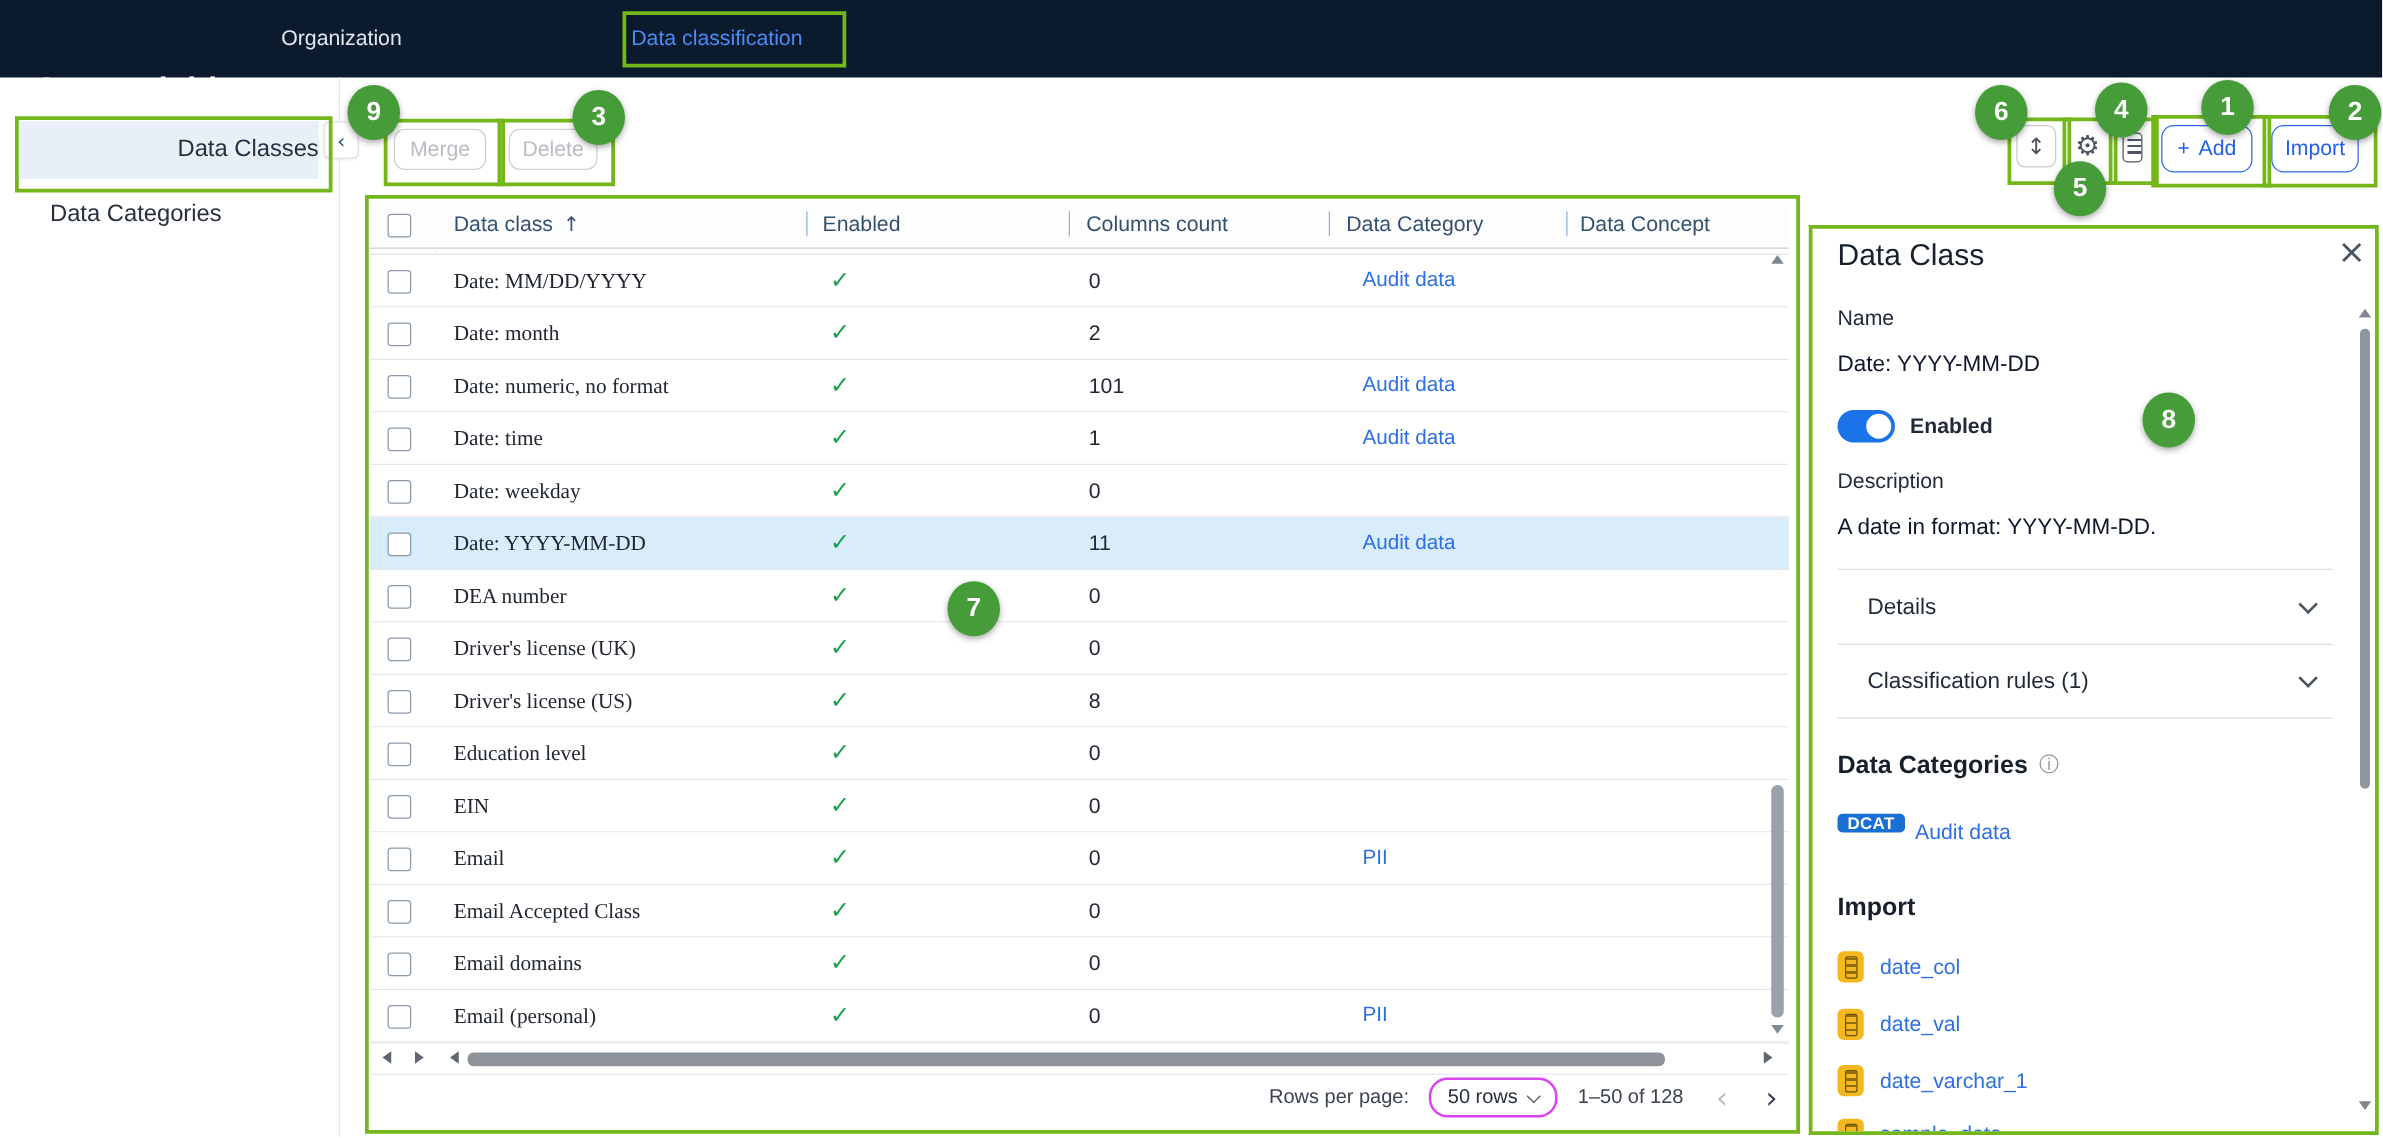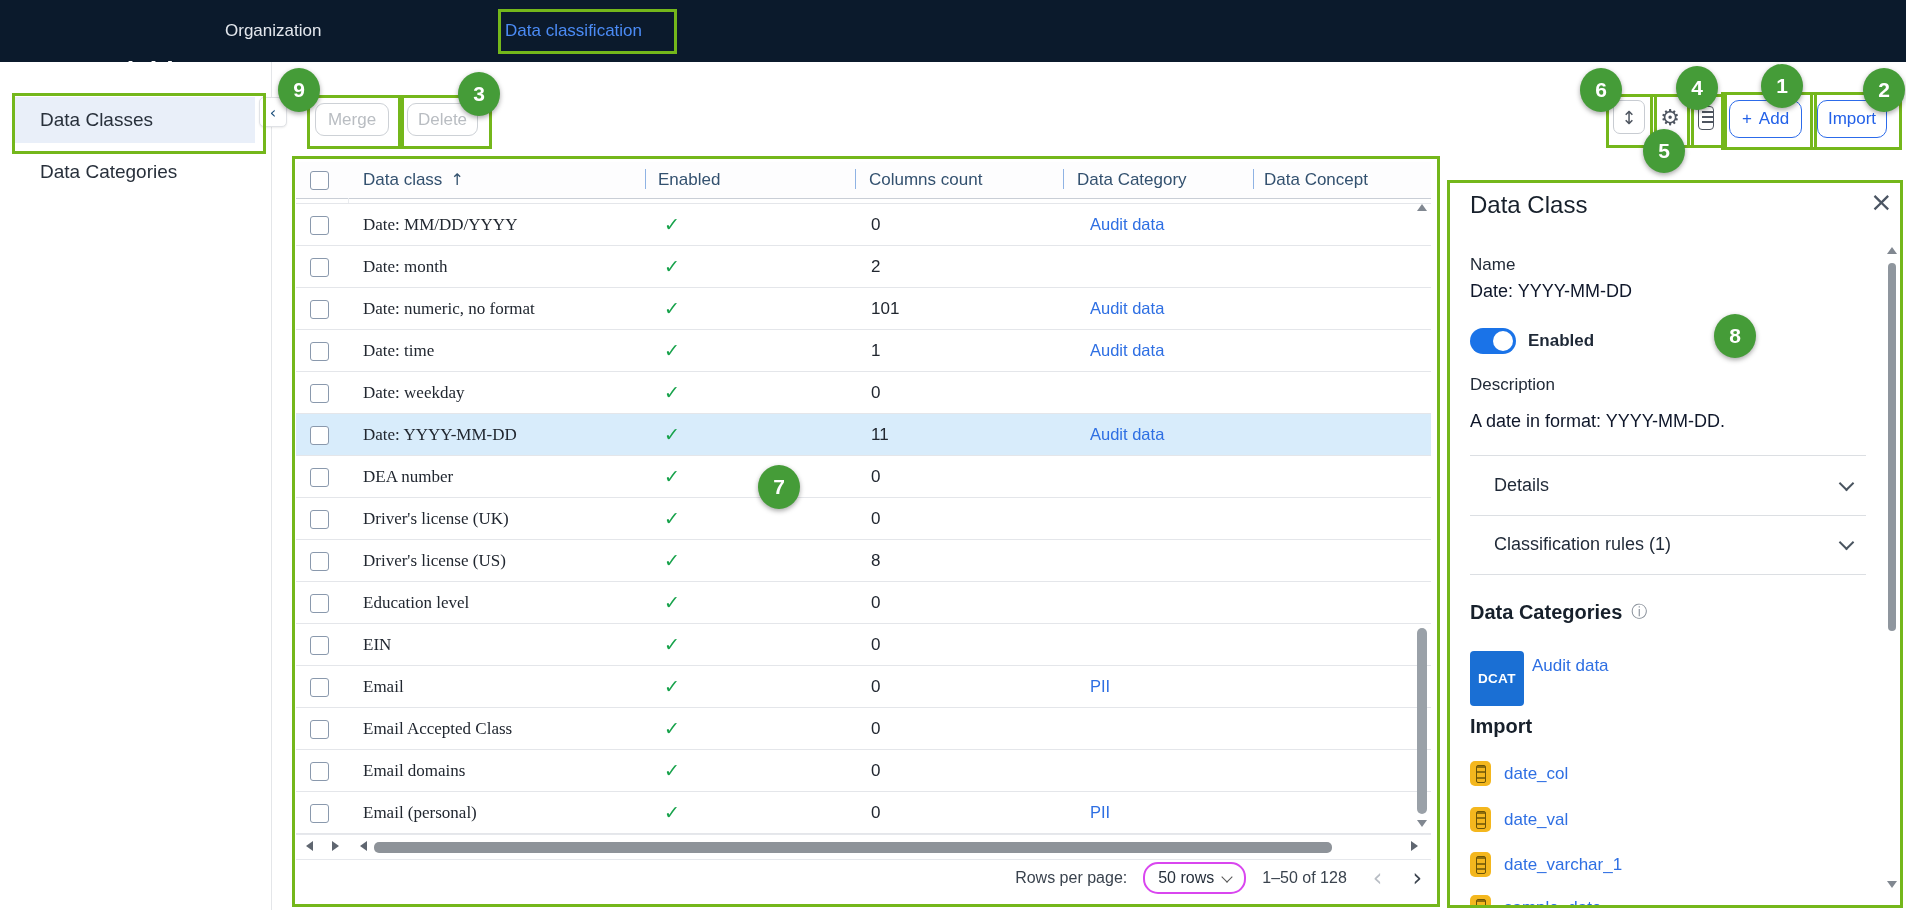--- a/index.html
+++ b/index.html
@@ -7,21 +7,21 @@
   .uni{font-family:"DejaVu Sans",sans-serif;}
 
   
   .topbar{position:absolute;left:0;top:0;width:1906px;height:62px;background:#0b1a2c;display:flex;align-items:center;}
   .brand{position:absolute;left:28px;top:0;height:75px;line-height:62px;color:#fff;font-size:27px;font-weight:bold;letter-spacing:.2px;margin-top:41px;}
   .navitem{position:absolute;top:0;height:62px;line-height:62px;font-size:17px;color:#e4e8ee;cursor:pointer;}
   .navitem.active{color:#4b8bf5;}
 
   
   .sidebar-border{position:absolute;left:271px;top:62px;width:1px;height:848px;background:#e4e6e9;}
-  .side-item{position:absolute;font-size:19px;color:#28303b;cursor:pointer;}
+  .side-item{position:absolute;font-size:19px;color:#28303b;cursor:pointer;text-align:right;}
   .side-sel{left:15px;top:97px;width:240px;height:46px;background:#e9eff9;line-height:46px;}
   .side-sel span{margin-left:25px;}
   .side-plain{left:40px;top:160px;line-height:24px;}
   .collapse-tab{position:absolute;left:259px;top:97px;width:26px;height:28px;background:#fff;border:1px solid #e0e2e6;border-radius:5px;display:flex;align-items:center;justify-content:center;font-size:16px;color:#1d4f7c;cursor:pointer;box-shadow:0 1px 2px rgba(0,0,0,.08);}
 
   
   .ghost-btn{position:absolute;top:103px;height:33px;border:1px solid #cdd1d6;border-radius:9px;background:#fff;color:#b9bdc2;font-size:17px;display:flex;align-items:center;justify-content:center;cursor:default;}
   .tool-btn{position:absolute;background:#fff;display:flex;align-items:center;justify-content:center;color:#4e5560;cursor:pointer;}
   .blue-btn{position:absolute;top:100px;height:38px;border:1.5px solid #2c6bea;border-radius:10px;background:#fff;color:#2361e8;font-size:17px;display:flex;align-items:center;justify-content:center;gap:7px;cursor:pointer;}
   .list-icon{width:20px;height:22px;border:1.8px solid #4e5560;border-radius:4px;position:relative;}
@@ -69,21 +69,21 @@
   .p-value{position:absolute;left:20px;font-size:18px;color:#0f172a;}
   .toggle{position:absolute;left:20px;top:145px;width:46px;height:26px;border-radius:13px;background:#1a73e8;cursor:pointer;}
   .toggle .knob{position:absolute;right:3px;top:3px;width:20px;height:20px;border-radius:50%;background:#fff;}
   .tog-label{position:absolute;left:78px;top:148px;font-size:17px;font-weight:bold;color:#1f2937;}
   .p-div{position:absolute;left:20px;width:396px;height:1px;background:#dcdfe3;}
   .acc-row{position:absolute;left:20px;width:396px;height:59px;border-bottom:1px solid #dcdfe3;cursor:pointer;}
   .acc-row .acc-txt{position:absolute;left:24px;top:0;line-height:59px;font-size:18px;color:#1f2937;}
   .chev{position:absolute;right:14px;top:22px;width:9px;height:9px;border-right:2px solid #4a5560;border-bottom:2px solid #4a5560;transform:rotate(45deg);}
   .p-h2{position:absolute;left:20px;font-size:20px;font-weight:600;color:#17202b;display:flex;align-items:center;gap:9px;}
   .info-i{font-size:16px;font-weight:normal;color:#848c96;cursor:pointer;}
-  .chip{position:absolute;left:20px;background:#1a6fd4;color:#fff;font-size:13.5px;font-weight:bold;border-radius:4px;padding:20px 8px;letter-spacing:.3px;}
+  .chip{position:absolute;left:20px;background:#1a6fd4;color:#fff;font-size:13.5px;font-weight:bold;border-radius:4px;padding:0 8px;letter-spacing:.3px;}
   .chip-link{position:absolute;left:82px;font-size:17px;color:#2e6fe3;text-decoration:none;cursor:pointer;}
   .col-item{position:absolute;left:20px;display:flex;align-items:center;gap:13px;cursor:pointer;}
   .col-ic{width:21px;height:25px;background:#f4b71e;border-radius:5px;display:flex;align-items:center;justify-content:center;}
   .col-ic i{display:block;width:8px;height:16px;border:1.5px solid #6b5407;border-radius:2px;background:repeating-linear-gradient(to bottom,rgba(107,84,7,.75) 0 2px,transparent 2px 5.5px);}
   .col-link{font-size:17px;color:#2e6fe3;text-decoration:none;}
   .p-scroll-thumb{position:absolute;left:438px;top:80px;width:8px;height:368px;background:#8f969e;border-radius:4px;cursor:pointer;}
 
   
   .arect{position:absolute;border:3px solid #74b71b;z-index:50;pointer-events:none;}
   .badge{position:absolute;width:42px;height:44px;border-radius:50%;background:#459c38;color:#fff;font-weight:bold;font-size:21px;display:flex;align-items:center;justify-content:center;box-shadow:0 2px 5px rgba(0,0,0,.35);z-index:60;}
@@ -276,21 +276,21 @@
     </span>
     <span>1–50 of 128</span>
     <span class="pg-prev uni">‹</span>
     <span class="pg-next uni">›</span>
   </div>
 
   <section class="panel">
     <div class="p-title">Data Class</div>
     <div class="p-close uni">×</div>
 
-    <div class="p-label" style="top:72px">Name</div>
+    <div class="p-label" style="top:62px">Name</div>
     <div class="p-value" style="top:98px">Date: YYYY-MM-DD</div>
 
     <div class="toggle">
         <span class="knob"></span>
       </div>
     <div class="tog-label">Enabled</div>
 
     <div class="p-label" style="top:192px">Description</div>
     <div class="p-value" style="top:228px">A date in format: YYYY-MM-DD.</div>
 

